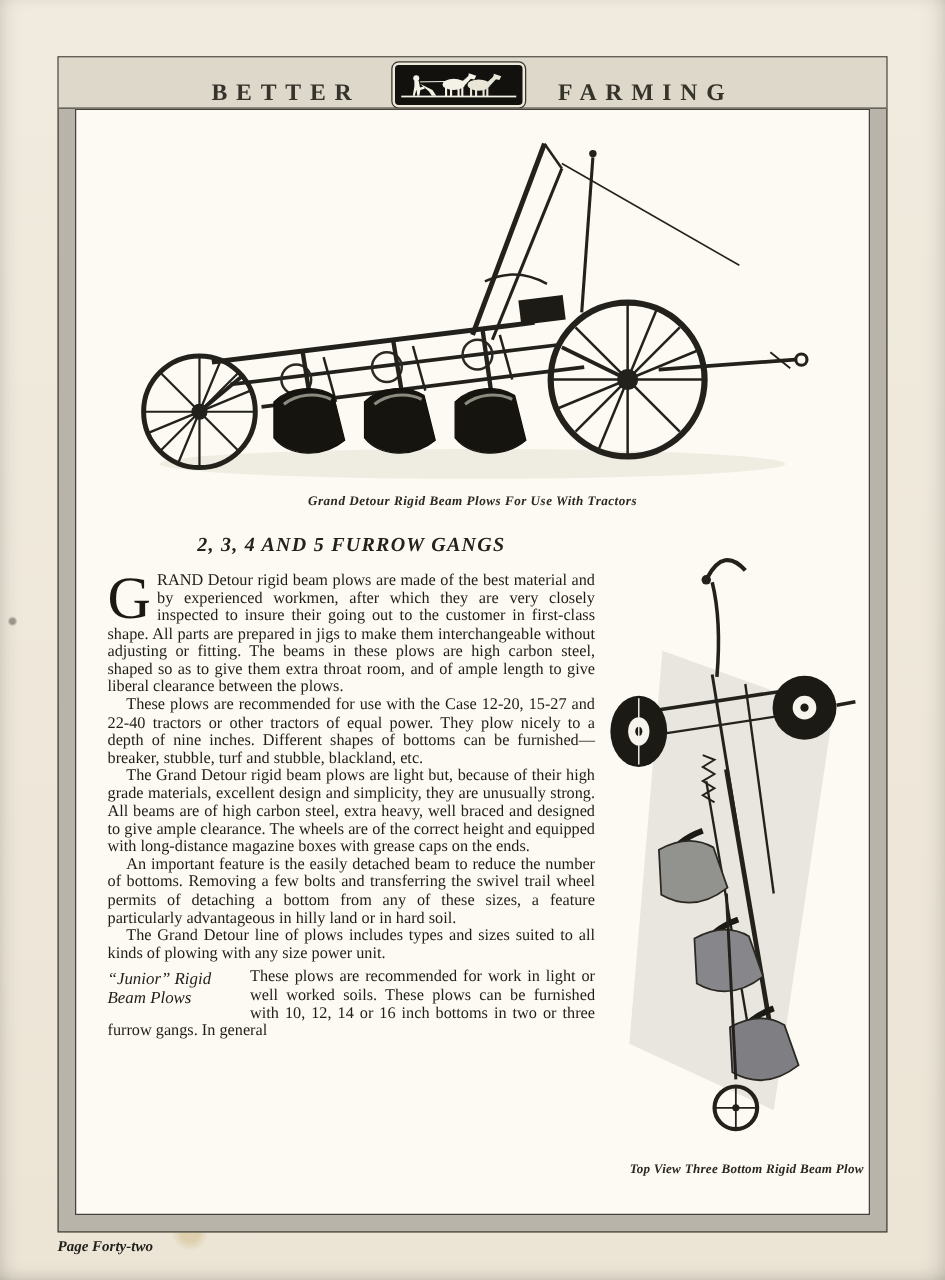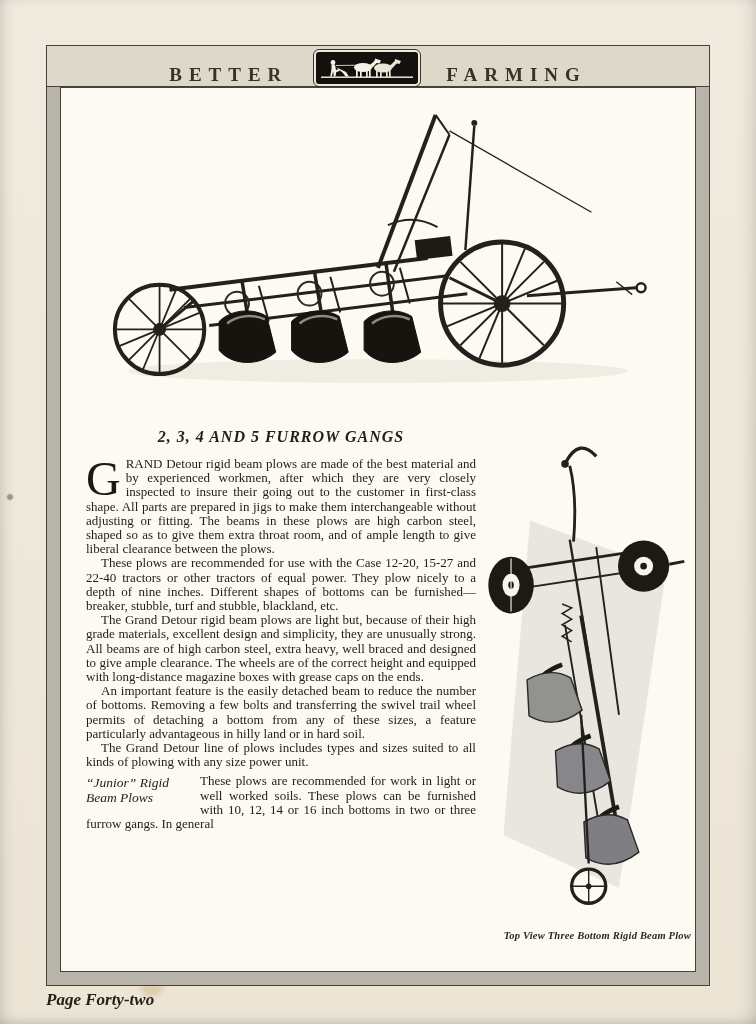--- a/index.html
+++ b/index.html
@@ -53,21 +53,21 @@
   .subtitle { text-align:center; font-weight:bold; font-style:italic; font-size:16px; letter-spacing:1px; margin-top:8px; color:#24221c; }
   .bodytext { margin-top:11px; font-size:13px; line-height:14.2px; text-align:justify; }
   .bodytext p { text-indent:15px; }
   .bodytext p.first { text-indent:0; }
   .dropcap { float:left; font-size:48px; line-height:41px; padding:1px 5px 0 0; color:#1b1914; }
   .junior { margin-top:5px; text-align:justify; }
   .junior-head { float:left; width:114px; font-weight:normal; font-style:italic; font-size:13.5px; line-height:15px; padding-top:1px; }
   .junior-head span { display:block; }
   .side-illo { position:absolute; top:338px; left:414px; width:216px;text-align:right; }
   .caption-side { margin-top:4px; font-size:10.5px; font-weight:bold; font-style:italic; letter-spacing:.2px; color:#2a2822; }
-  .footer { position:absolute; left:46px; top:990px; font-weight:bold; font-style:italic; font-size:17px; color:#23211b; }
+  .footer { position:absolute; left:46px; top:990px; font-weight:bold; font-style:italic; font-size:12px; color:#23211b; }
   svg { display:block; }
 </style>
 </head>
 <body>
 
 <div class="page">
   <div class="frame">
 
     <div class="header-strip">
       <span class="header-word">BETTER</span>
@@ -168,20 +168,21 @@
             <circle cx="405" cy="204" r="8" fill="#23211c"></circle>
           </g>
           <path d="M405 204 L352 178" stroke="#23211c" stroke-width="3"></path>
 
           <path d="M430 196 L540 188" stroke="#23211c" stroke-width="3"></path>
           <path d="M520 182 L536 195" stroke="#23211c" stroke-width="1.5"></path>
           <circle cx="545" cy="188" r="4.5" stroke="#23211c" stroke-width="2.5" fill="none"></circle>
         </svg>
       </div>
 
+      <div class="caption-main">Grand Detour Rigid Beam Plows For Use With Tractors</div>
 
       <div class="left-col">
         <div class="subtitle">2, 3, 4 AND 5 FURROW GANGS</div>
         <div class="bodytext">
           <p class="first"><span class="dropcap">G</span><span>RAND Detour rigid beam plows are made of the best material and by experienced workmen, after which they are very closely inspected to insure their going out to the customer in first-class shape. All parts are prepared in jigs to make them interchangeable without adjusting or fitting. The beams in these plows are high carbon steel, shaped so as to give them extra throat room, and of ample length to give liberal clearance between the plows.</span></p>
           <p>These plows are recommended for use with the Case 12-20, 15-27 and 22-40 tractors or other tractors of equal power. They plow nicely to a depth of nine inches. Different shapes of bottoms can be furnished—breaker, stubble, turf and stubble, blackland, etc.</p>
           <p>The Grand Detour rigid beam plows are light but, because of their high grade materials, excellent design and simplicity, they are unusually strong. All beams are of high carbon steel, extra heavy, well braced and designed to give ample clearance. The wheels are of the correct height and equipped with long-distance magazine boxes with grease caps on the ends.</p>
           <p>An important feature is the easily detached beam to reduce the number of bottoms. Removing a few bolts and transferring the swivel trail wheel permits of detaching a bottom from any of these sizes, a feature particularly advantageous in hilly land or in hard soil.</p>
           <p>The Grand Detour line of plows includes types and sizes suited to all kinds of plowing with any size power unit.</p>
           <div class="junior">

